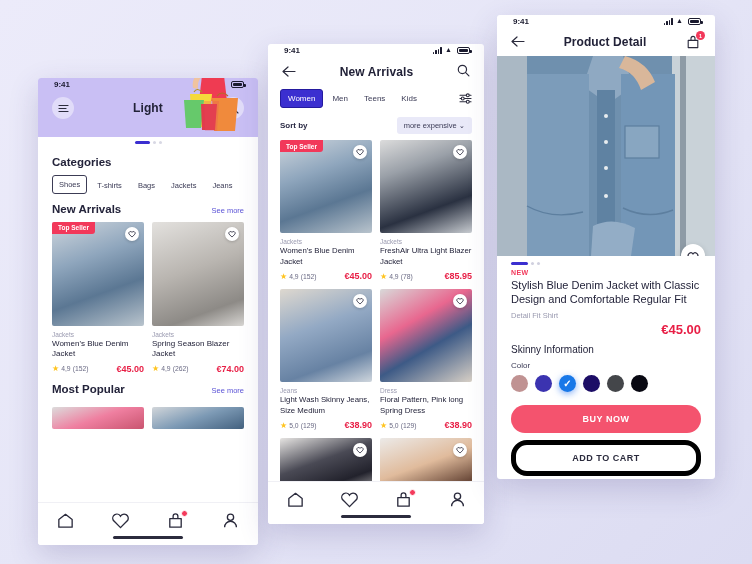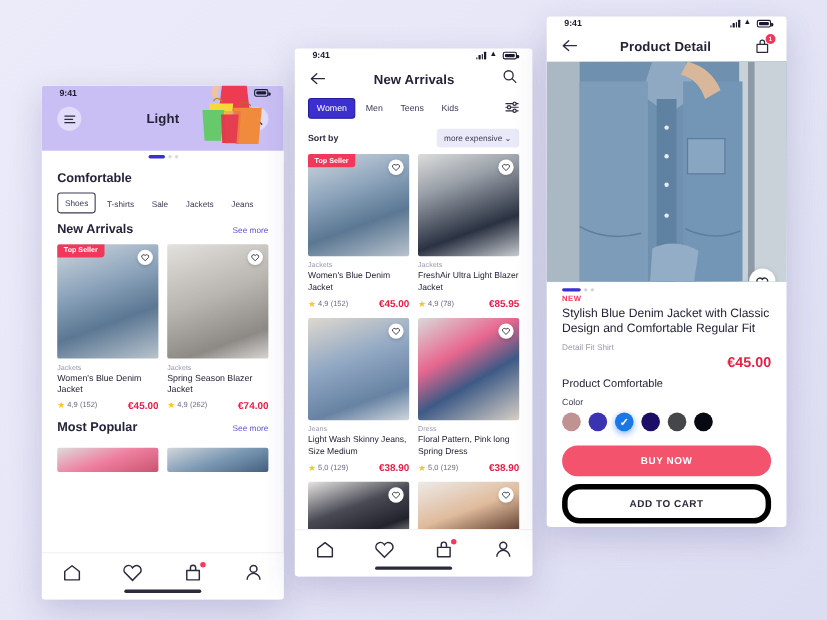--- a/index.html
+++ b/index.html
@@ -199,26 +199,26 @@
   </div>
 
   <div class="pager">
       <b></b>
       <i></i>
       <i></i>
     </div>
 
   <div class="sec">
     <div class="sec-h">
-        <span class="sec-t">Comfortable</span>
+        <span class="sec-t">Categories</span>
       </div>
     <div class="cats">
       <span class="cat on">Shoes</span>
       <span class="cat">T-shirts</span>
-      <span class="cat">Sale</span>
+      <span class="cat">Bags</span>
       <span class="cat">Jackets</span>
       <span class="cat">Jeans</span>
     </div>
 
     <div class="sec-h">
       <span class="sec-t">New Arrivals</span>
       <span class="seemore">See more</span>
     </div>
 
     <div class="grid2">
@@ -552,21 +552,21 @@
       <b></b>
       <i></i>
       <i></i>
     </div>
 
   <div class="dbody">
     <div class="newtag">NEW</div>
     <div class="dtitle">Stylish Blue Denim Jacket with Classic Design and Comfortable Regular Fit</div>
     <div class="dsub">Detail Fit Shirt</div>
     <div class="dprice">€45.00</div>
-    <div class="pinfo">Product Comfortable</div>
+    <div class="pinfo">Skinny Information</div>
     <div class="clabel">Color</div>
     <div class="swatches">
       <span class="sw" id="sw0" style="background: rgb(192, 146, 146);"></span>
       <span class="sw" id="sw1" style="background: rgb(59, 51, 176);"></span>
       <span class="sw sel" id="sw2" style="background: rgb(24, 120, 232);"></span>
       <span class="sw" id="sw3" style="background: rgb(28, 13, 102);"></span>
       <span class="sw" id="sw4" style="background: rgb(68, 70, 74);"></span>
       <span class="sw" id="sw5" style="background: rgb(8, 8, 18);"></span>
     </div>
     <button class="buy" style="background: rgb(244, 83, 110);">BUY NOW</button>

